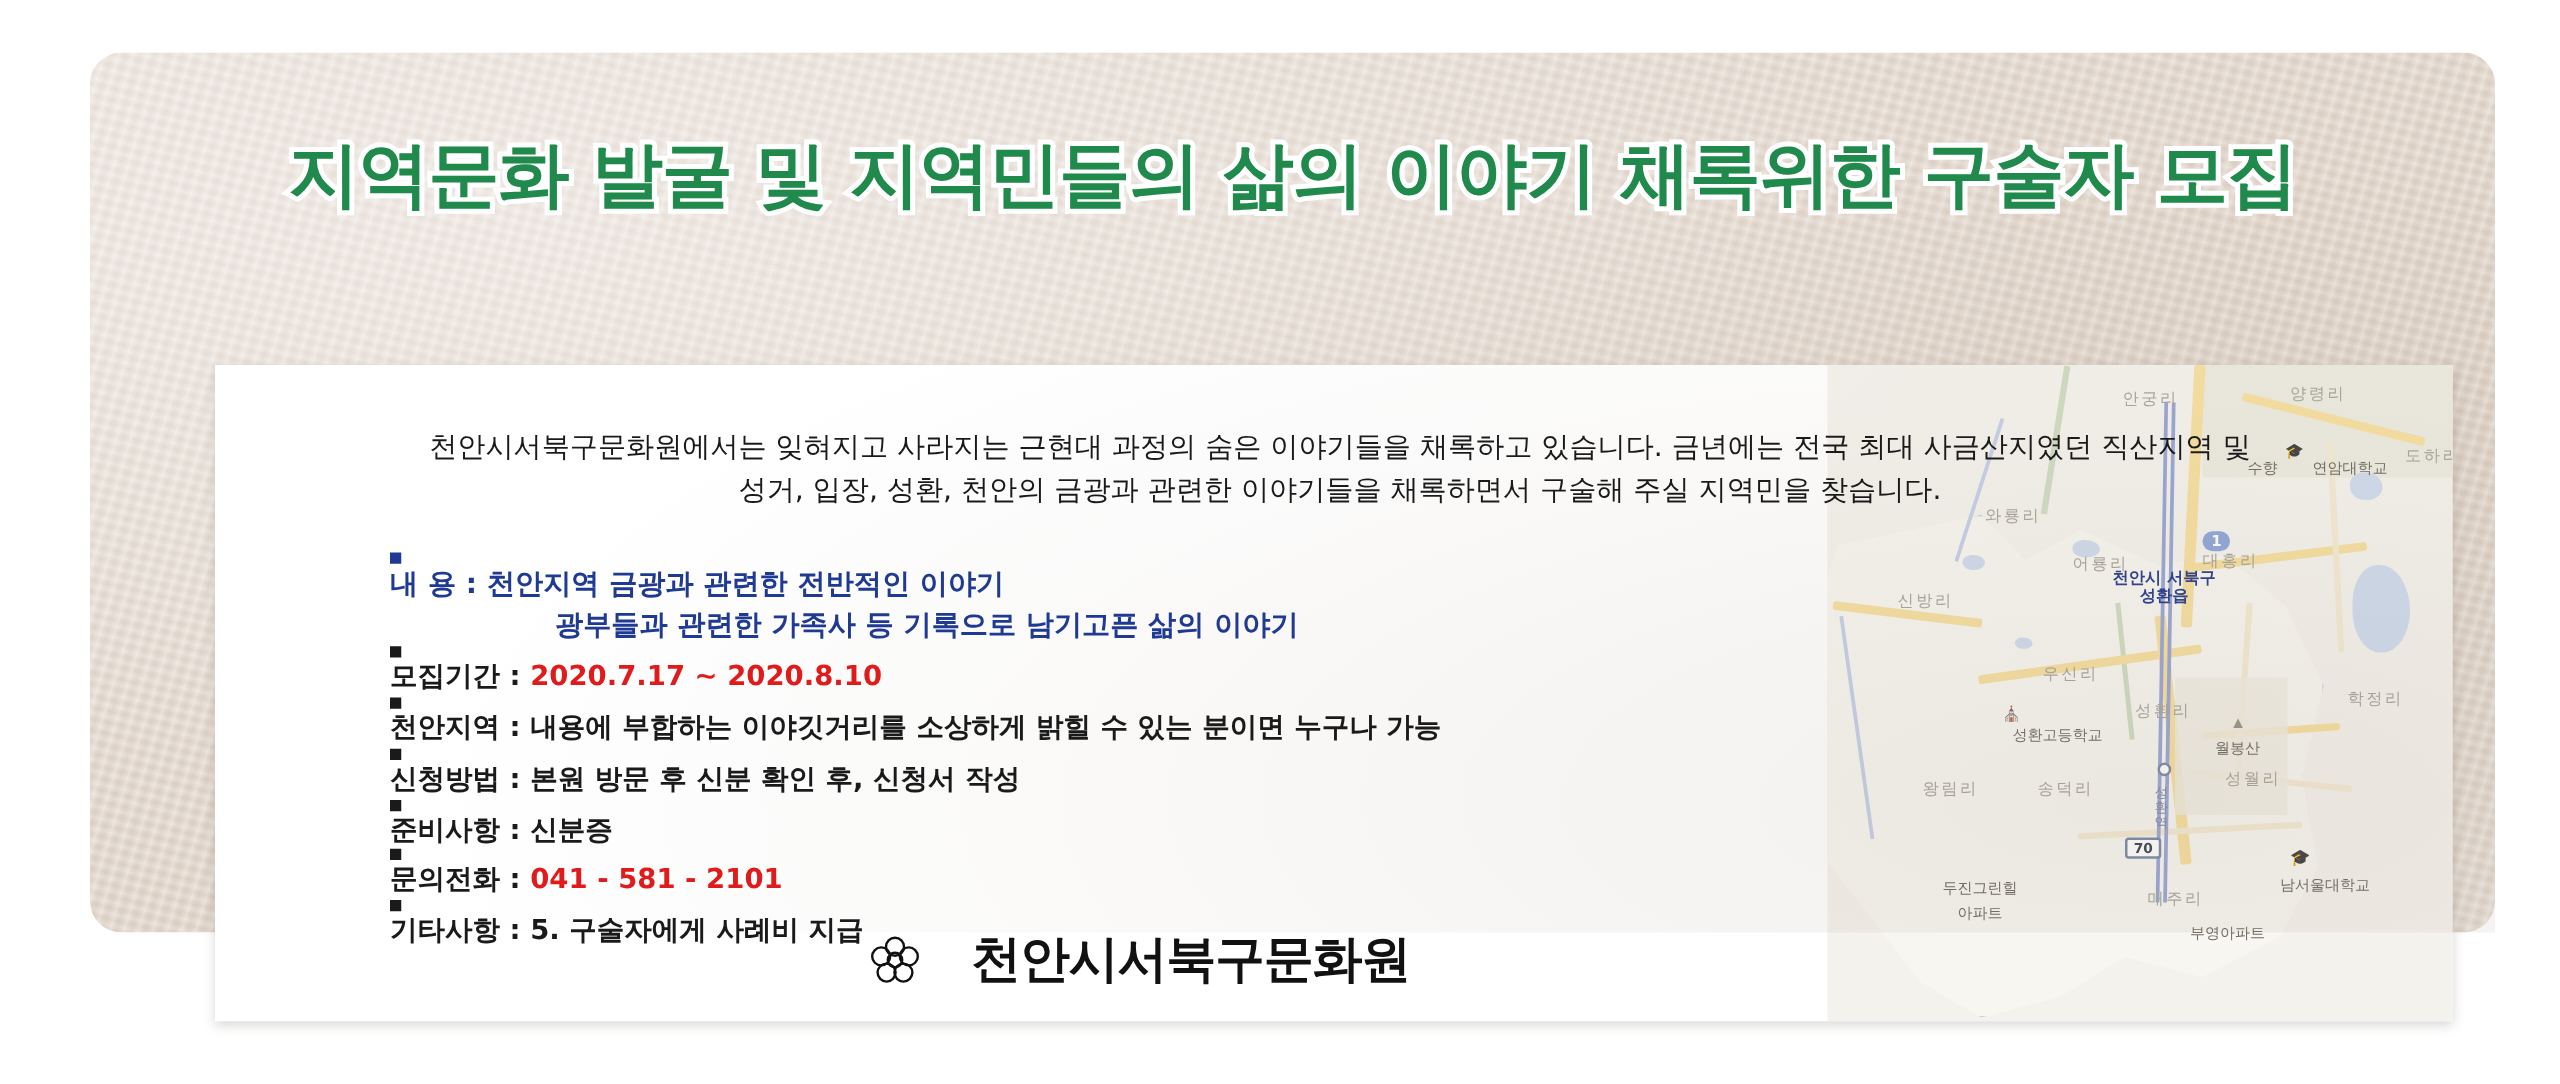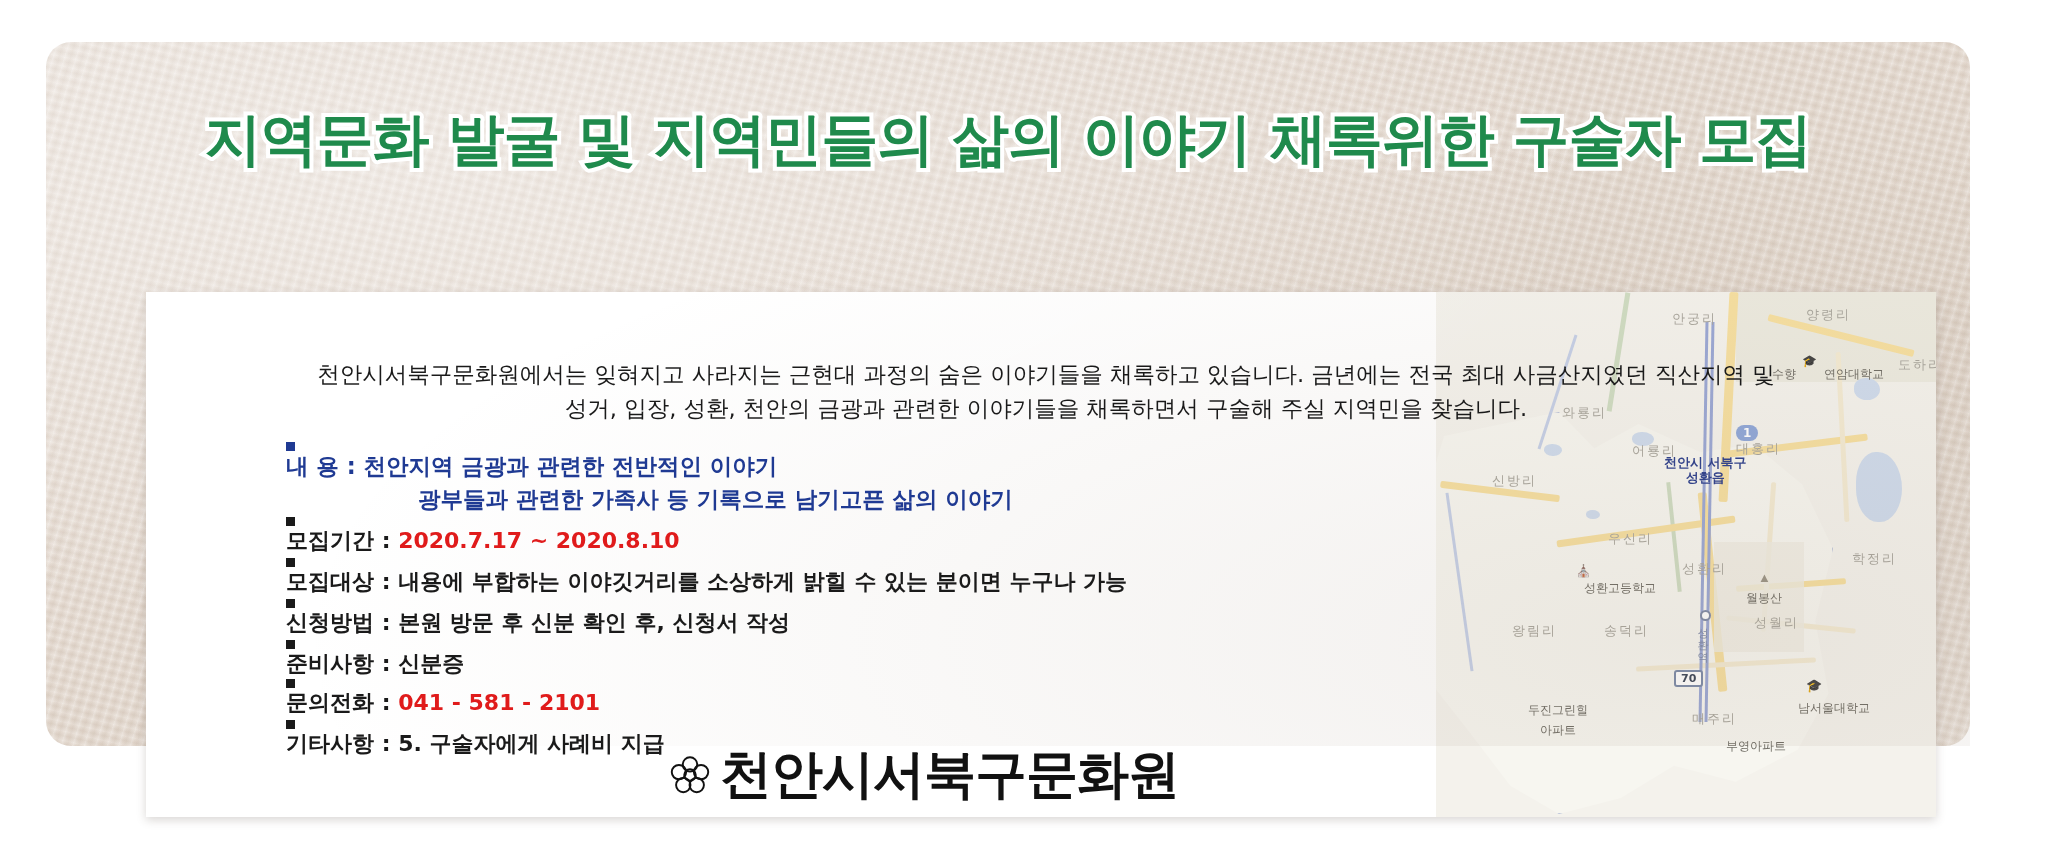--- a/index.html
+++ b/index.html
@@ -10,21 +10,21 @@
   body {
     width: 2048px;
     height: 867px;
     font-family: "Liberation Sans", "DejaVu Sans", sans-serif;
     overflow: hidden;
   }
 
   
   #poster {
     position: absolute;
-    left: 46px;
+    left: 72px;
     top: 42px;
     width: 1924px;
     height: 704px;
     background:
       repeating-linear-gradient(107deg, rgba(255,255,255,0.30) 0px, rgba(255,255,255,0.0) 3px, rgba(190,172,156,0.12) 6px, rgba(255,255,255,0.18) 11px),
       repeating-linear-gradient(13deg, rgba(255,255,255,0.22) 0px, rgba(168,150,134,0.10) 5px, rgba(255,255,255,0.14) 9px),
       linear-gradient(160deg, #e9e0d8 0%, #e4d9cf 40%, #ded2c6 70%, #e7ded5 100%);
     border-radius: 25px;
   }
   #poster::after{
@@ -214,21 +214,20 @@
     position: absolute;
     left: 60px;
     top: 50px;
     width: 1680px;
     text-align: center;
     font-size: 22.5px;
     line-height: 1.5;
     color: #1a1a1a;
     z-index: 3;
     font-family: "DejaVu Sans", "Liberation Sans", sans-serif;
-    margin-top: 16px;
   }
   #intro .l2 { display: block; }
 
   
   #bullets {
     position: absolute;
     left: 140px;
     top: 150px;
     z-index: 3;
     font-family: "DejaVu Sans", "Liberation Sans", sans-serif;
@@ -266,25 +265,26 @@
   #footer-logo {
     position: absolute;
     left: 520px;
     top: 448px;
     display: flex;
     align-items: center;
     z-index: 3;
   }
   #logo-mark { width: 48px; height: 48px; margin-right: 6px; }
   #logo-text {
-    font-size: 52px;
+    font-size: 40px;
     font-weight: bold;
     color: #111111;
     letter-spacing: -1px;
     font-family: "DejaVu Serif", "Liberation Serif", serif;
+    margin-left: 31px;
   }
 </style>
 </head>
 <body>
 
 <div id="poster">
 
   <div id="headline">지역문화 발굴 및 지역민들의 삶의 이야기 채록위한 구술자 모집</div>
 
 
@@ -382,21 +382,21 @@
       </div>
 
       <div class="brow">
         <span class="bsq"></span>
         <span class="btext"><span>모집기간 :</span>
           <span class="red">2020.7.17 ~ 2020.8.10</span></span>
       </div>
 
       <div class="brow">
         <span class="bsq"></span>
-        <span class="btext"><span>모집대상 :</span>
+        <span class="btext"><span>천안지역 :</span>
           <span>내용에 부합하는 이야깃거리를 소상하게 밝힐 수 있는 분이면 누구나 가능</span></span>
       </div>
 
       <div class="brow">
         <span class="bsq"></span>
         <span class="btext"><span>신청방법 :</span>
           <span>본원 방문 후 신분 확인 후, 신청서 작성</span></span>
       </div>
 
       <div class="brow">

